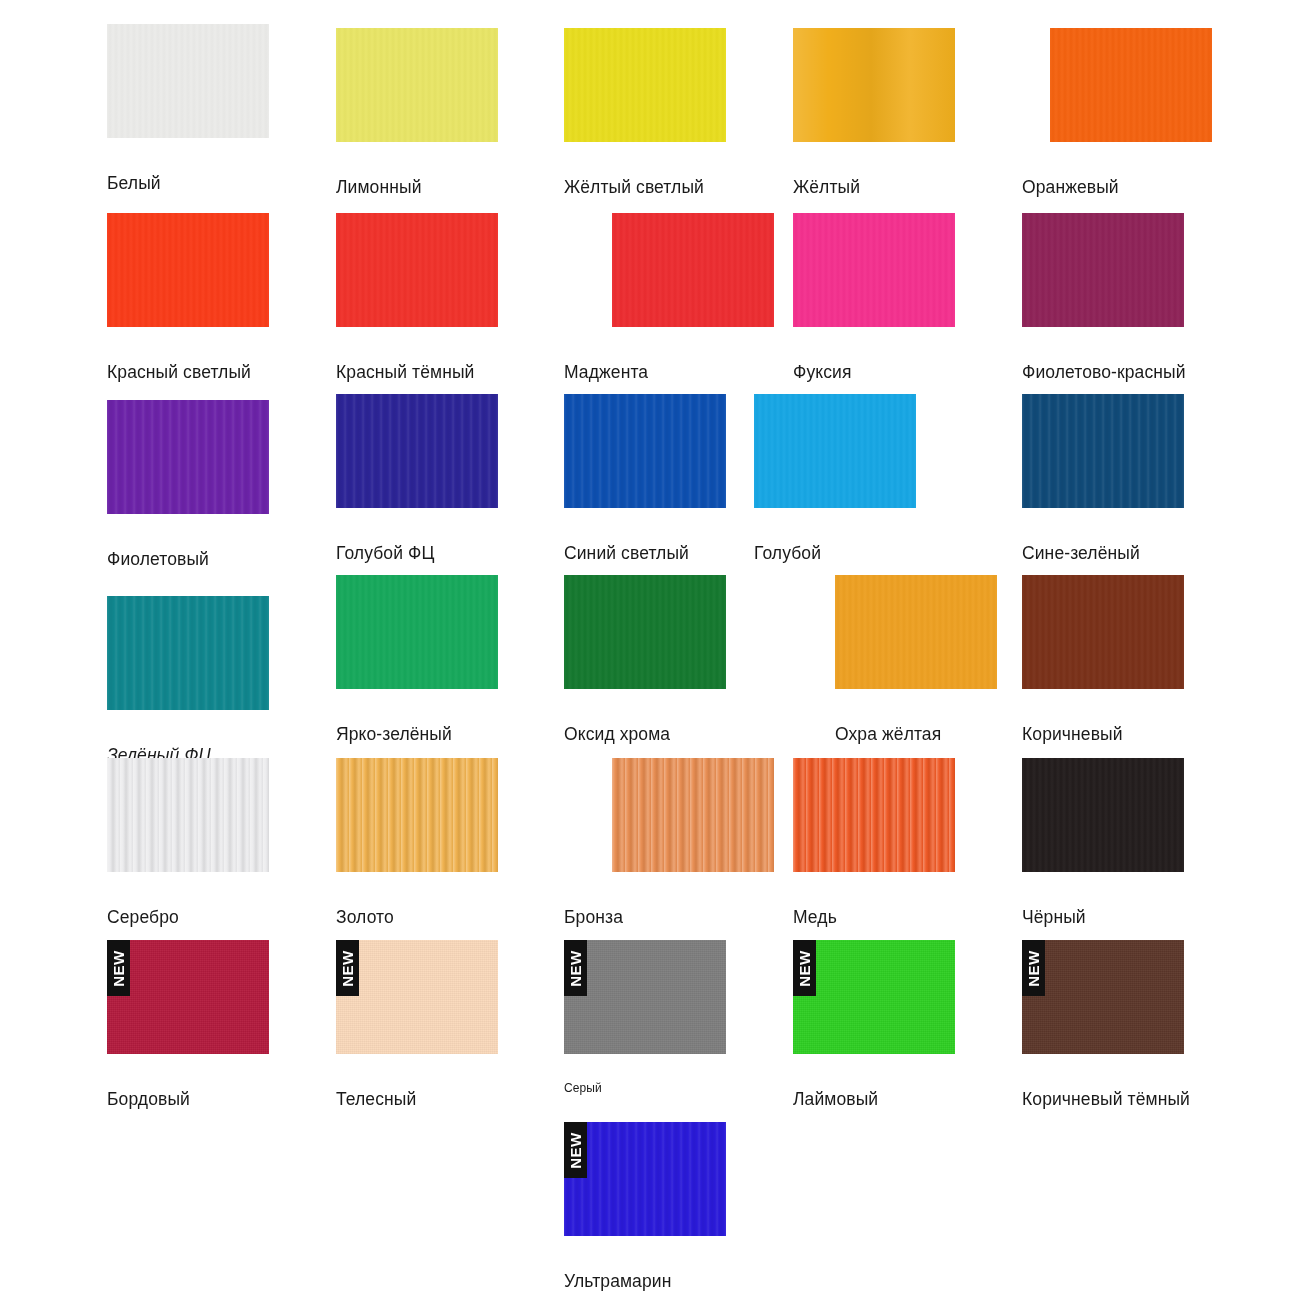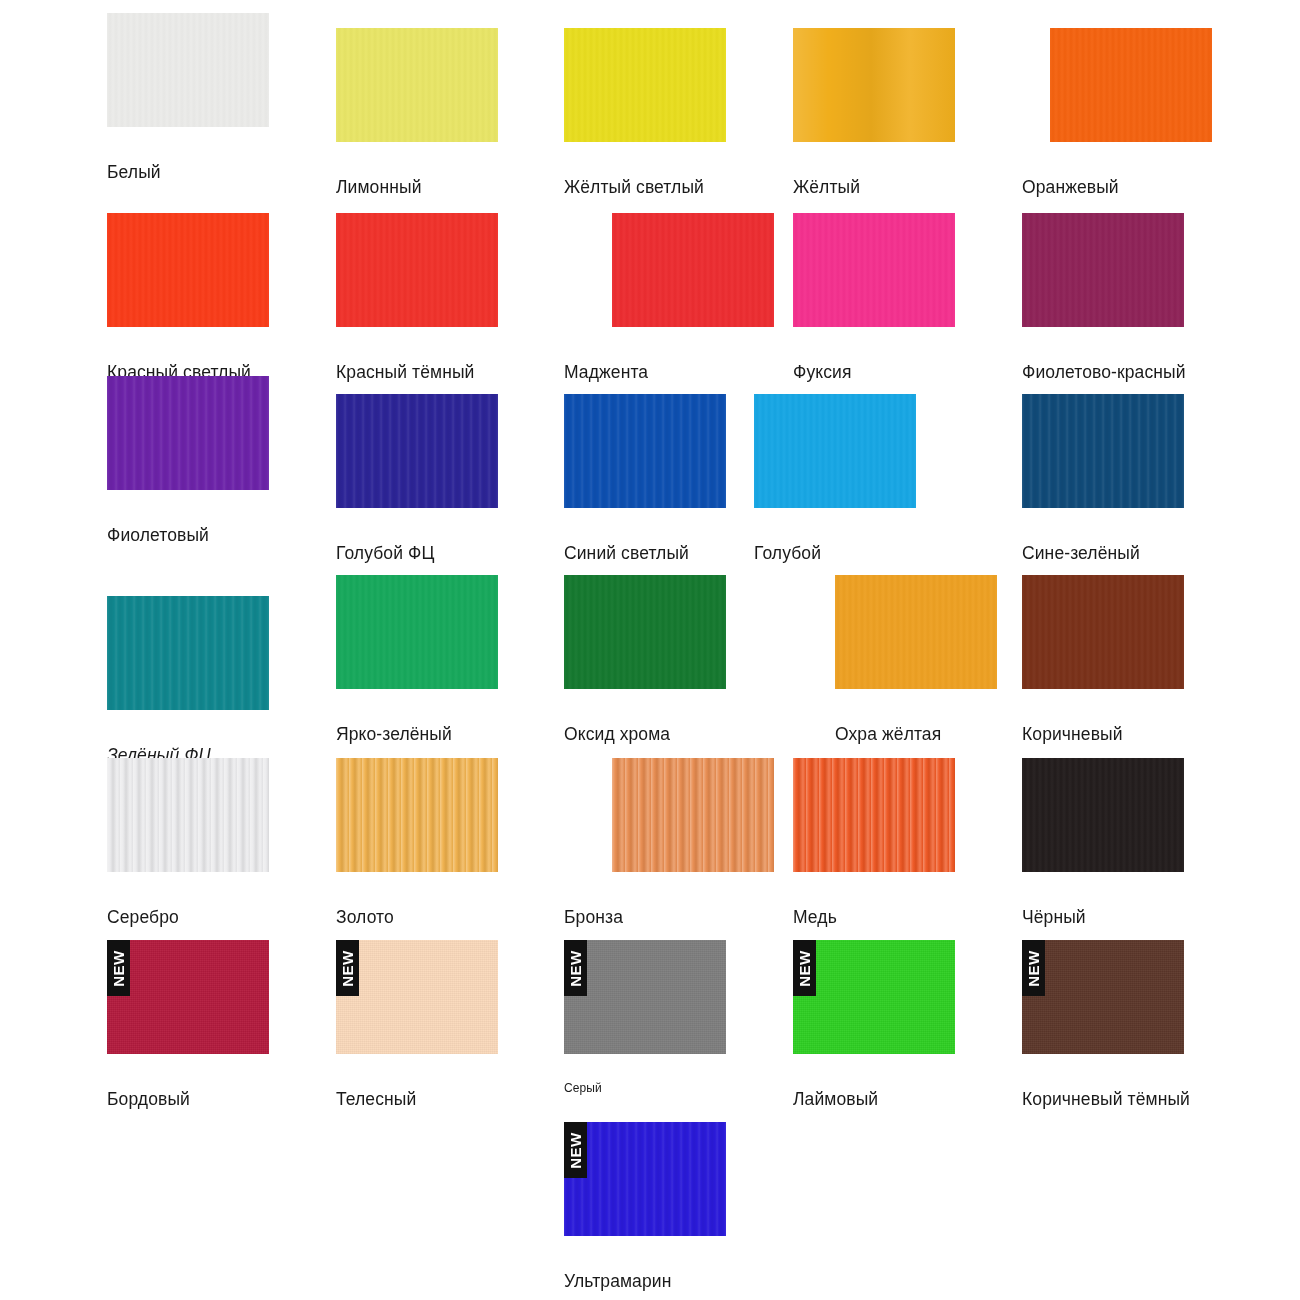--- a/index.html
+++ b/index.html
@@ -104,21 +104,21 @@
   }
   .label.small{
     font-size:12px;
     top:142px;
   }
 </style>
 </head>
 <body>
 
 <div id="palette">
-    <div class="swatch-cell" style="left: 107px; top: 13px;">
+    <div class="swatch-cell" style="left: 107px; top: 24px;">
       <div class="chip" title="Белый" style="background: rgb(235, 235, 233);">
         <div class="tex soft"></div>
       </div>
       <div class="label">Белый</div>
     </div>
     <div class="swatch-cell" style="left: 336px; top: 28px;">
       <div class="chip" title="Лимонный" style="background: rgb(232, 229, 102);">
         <div class="tex soft"></div>
       </div>
       <div class="label">Лимонный</div>
@@ -164,21 +164,21 @@
         <div class="tex soft"></div>
       </div>
       <div class="label">Фуксия</div>
     </div>
     <div class="swatch-cell" style="left: 1022px; top: 213px;">
       <div class="chip" title="Фиолетово-красный" style="background: rgb(142, 34, 87);">
         <div class="tex soft"></div>
       </div>
       <div class="label">Фиолетово-красный</div>
     </div>
-    <div class="swatch-cell" style="left: 107px; top: 376px; border-radius: 21px;">
+    <div class="swatch-cell" style="left: 107px; top: 400px; border-radius: 21px;">
       <div class="chip" title="Фиолетовый" style="background: rgb(108, 35, 168);">
         <div class="tex streak"></div>
       </div>
       <div class="label">Фиолетовый</div>
     </div>
     <div class="swatch-cell" style="left: 336px; top: 394px;">
       <div class="chip" title="Голубой ФЦ" style="background: rgb(44, 36, 150);">
         <div class="tex streak"></div>
       </div>
       <div class="label">Голубой ФЦ</div>

